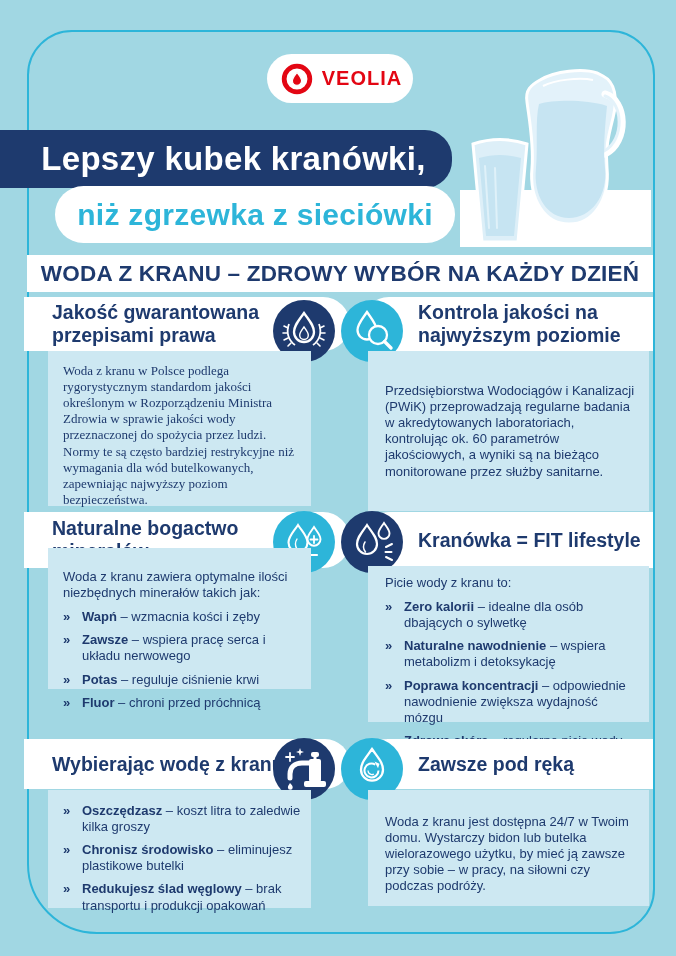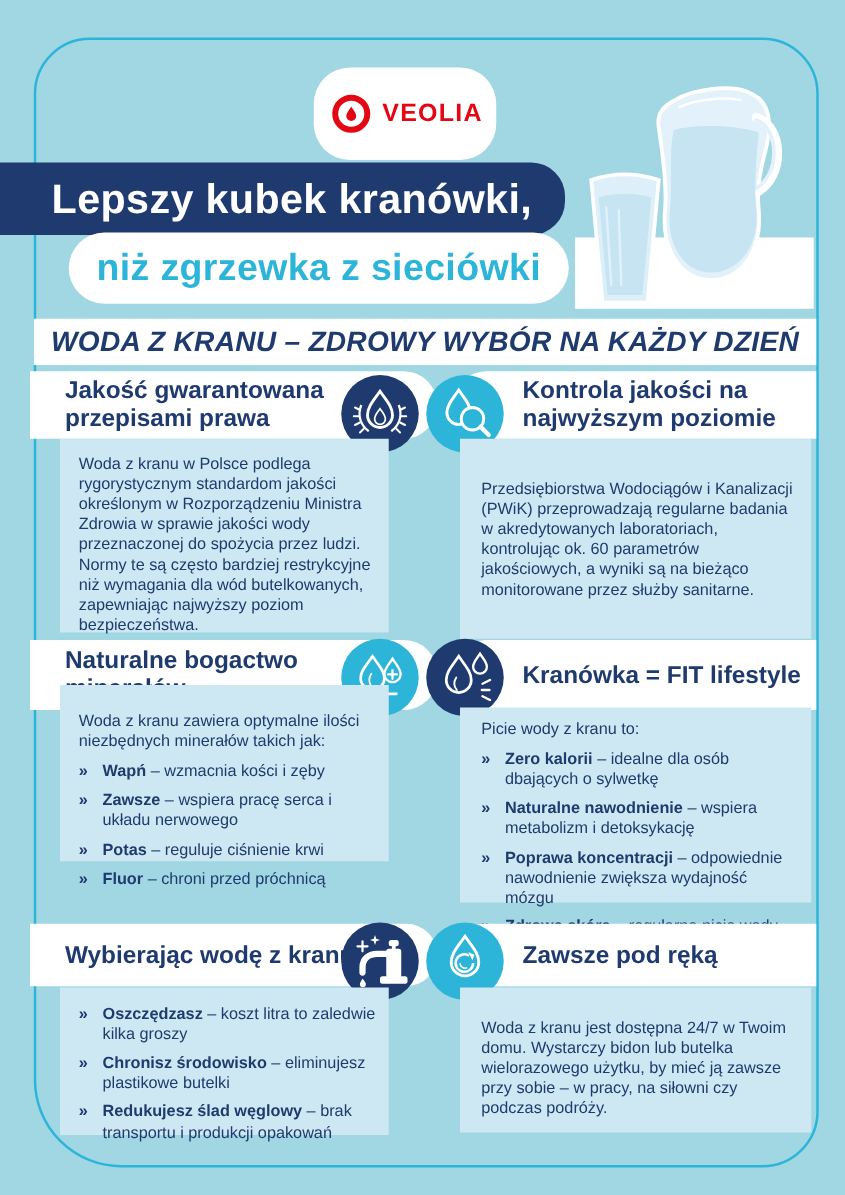--- a/index.html
+++ b/index.html
@@ -13,21 +13,21 @@
     font-family:"Liberation Sans","DejaVu Sans",sans-serif;
     color:var(--navy);
   }
   .panel-border{
     position:absolute; left:27px; top:30px; width:624px; height:900px;
     border:2px solid var(--cyan);
     border-radius:45px 45px 45px 70px;
   }
   
   .logo-pill{
-    position:absolute; left:251px; top:54px; width:146px; height:74px;
+    position:absolute; left:267px; top:54px; width:146px; height:49px;
     background:var(--white); border-radius:29px;
     display:flex; align-items:center; justify-content:center; gap:6px;
   }
   .logo-text{ color:var(--red); font-weight:bold; font-size:20px; letter-spacing:1px; }
   .headline-band{
     position:absolute; left:0; top:130px; width:452px; height:58px;
     background:var(--navy); border-radius:0 27px 27px 0;
     display:flex; align-items:center; justify-content:center; padding-left:15px; box-sizing:border-box;
   }
   .headline-band span{ color:var(--white); font-weight:bold; font-size:33px; letter-spacing:.3px; }
@@ -36,21 +36,21 @@
   }
   .glassware{ position:absolute; left:455px; top:56px; width:200px; height:192px; }
   .subhead-pill{
     position:absolute; left:55px; top:186px; width:400px; height:57px;
     background:var(--white); border-radius:29px;
     display:flex; align-items:center; justify-content:center;
   }
   .subhead-pill span{ color:var(--cyan); font-weight:bold; font-size:30px; letter-spacing:.3px; }
   .tagline-band{
     position:absolute; left:27px; top:255px; width:626px; height:37px; background:var(--white);
-    display:flex; align-items:center; justify-content:center;font-style:italic;
+    display:flex; align-items:center; justify-content:center;
   }
   .tagline-band span{ color:var(--navy); font-weight:bold; font-size:22.5px; letter-spacing:.2px; }
   
   .title-band{
     position:absolute; background:var(--white);
     display:flex; align-items:center; box-sizing:border-box;
   }
   .title-band h2{
     margin:0; font-size:19.5px; line-height:1.16; font-weight:bold;
     color:var(--navy); white-space:pre-line;
@@ -73,21 +73,21 @@
   .body-right{ left:368px; width:281px; padding:12px 10px 0 17px; }
   .body-box p{ margin:0 0 8px 0; }
   .body-box ul{ list-style:none; margin:0; padding:0; }
   .body-box li{ position:relative; padding-left:19px; margin-bottom:7px; }
   .body-box li .marker{ position:absolute; left:0; top:0; font-weight:bold; }
   .body-box li b{ font-weight:bold; }
   
   .t-r1{ top:297px; height:54px; } .t-r2{ top:512px; height:56px; } .t-r3{ top:739px; height:50px; }
   .ic-left{ left:273px; } .ic-right{ left:341px; }
   .ic-r1{ top:300px; } .ic-r2{ top:511px; } .ic-r3{ top:738px; }
-  .b-l1{ top:351px; height:155px; } .b-r1{ top:351px; height:160px; padding-top:32px; }
+  .b-l1{ top:351px; height:155px;font-family:Liberation Serif, serif; } .b-r1{ top:351px; height:160px; padding-top:32px; }
   .b-l2{ top:548px; height:141px; padding-top:21px; } .b-r2{ top:566px; height:156px; padding-top:9px; }
   .b-l3{ top:790px; height:118px; padding-top:13px; } .b-r3{ top:790px; height:116px; padding-top:24px; }
 </style>
 </head>
 <body>
 
 <div class="poster">
 
   <div class="panel-border"></div>
 

